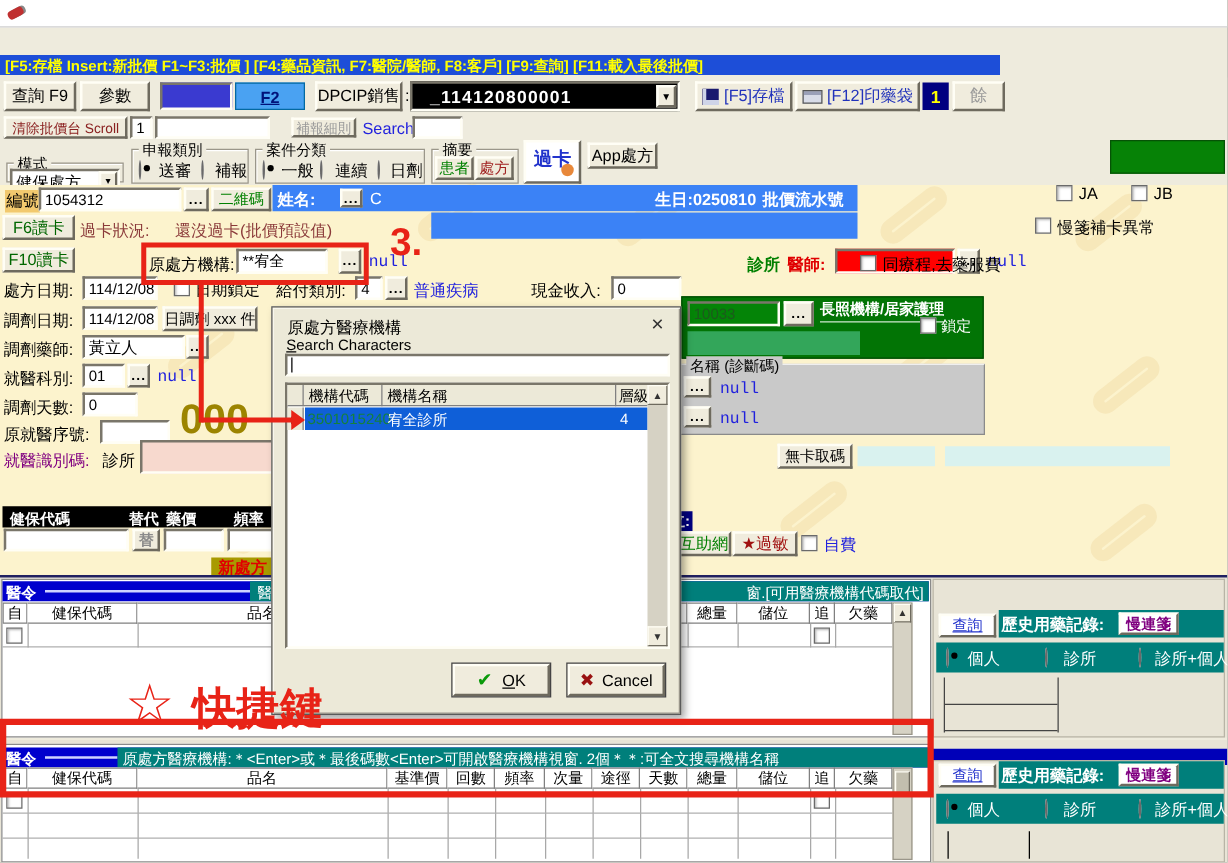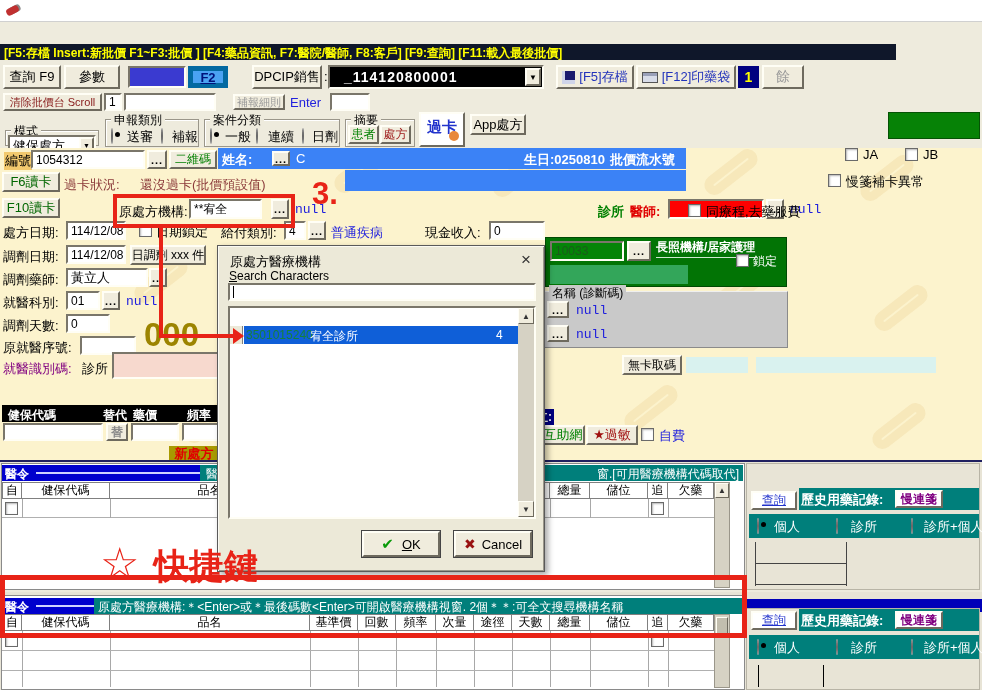--- a/index.html
+++ b/index.html
@@ -33,29 +33,29 @@
 </head>
 <body>
 
 <div id="root">
 
   <div class="a" id="menubar" style="left:0;top:0;width:982px;height:22px;background:#fff;border-bottom:1px solid #d0d0d0;display:flex;align-items:center">
     <span class="a" style="left:6px;top:7px;width:13px;height:7px;background:#c03030;border-radius:3px;transform:rotate(-28deg);box-shadow:2px 0 0 #888"></span>
   </div>
 
 
-  <div class="a teal" id="hintbar" style="left:0;top:44px;width:896px;height:16px;background:#0f172a">
+  <div class="a teal" id="hintbar" style="left:0;top:44px;width:800px;height:16px;background:#1d4ed8">
     <span class="a b nw" style="left:4px;top:1px;color:#ffff00;font-size:12px">[F5:存檔 Insert:新批價 F1~F3:批價 ] [F4:藥品資訊, F7:醫院/醫師, F8:客戶]  [F9:查詢] [F11:載入最後批價]</span>
   </div>
 
   <div class="a" id="tb1" style="left:0;top:62px;width:982px;height:30px;background:#eeebdd">
     <div class="a btn" style="left:3px;top:3px;width:58px;height:24px;font-size:13px">查詢 F9</div>
     <div class="a btn" style="left:64px;top:3px;width:56px;height:24px;font-size:13px">參數</div>
     <div class="a" style="left:128px;top:4px;width:58px;height:22px;background:#3a3ad0;border:2px solid;border-color:#7a766a #fffef5 #fffef5 #7a766a"></div>
-    <div class="a" style="left:188px;top:4px;width:40px;height:22px;background:#4aa2f2;border:5px solid #0369a1;display:flex;align-items:center;justify-content:center">
+    <div class="a" style="left:188px;top:4px;width:56px;height:22px;background:#4aa2f2;border:1px solid #0369a1;display:flex;align-items:center;justify-content:center">
       <span class="b" style="color:#00127a;font-size:13px;text-decoration:underline">F2</span>
     </div>
     <div class="a btn" style="left:252px;top:3px;width:70px;height:24px;font-size:13px">DPCIP銷售</div>
     <span class="a lbl" style="left:324px;top:7px">:</span>
     <div class="a" style="left:328px;top:3px;width:216px;height:24px;background:#000;border:2px solid;border-color:#7a766a #fffef5 #fffef5 #7a766a;display:flex;align-items:center">
       <span class="b" style="color:#fff;font-size:14px;margin-left:14px;letter-spacing:1px">_114120800001</span>
       <div class="a btn" style="right:1px;top:1px;width:16px;height:18px">
         <span style="font-size:8px">▼</span>
       </div>
     </div>
@@ -69,21 +69,21 @@
     </div>
     <div class="a b" style="left:738px;top:4px;width:21px;height:22px;background:#000080;color:#ffff00;font-size:14px;display:flex;align-items:center;justify-content:center">1</div>
     <div class="a btn" style="left:762px;top:3px;width:42px;height:24px;color:#9a9a9a;font-size:14px">餘</div>
   </div>
 
   <div class="a" id="tb2" style="left:0;top:92px;width:982px;height:20px;background:#eeebdd">
     <div class="a btn" style="left:3px;top:1px;width:99px;height:18px;color:#8a2020;font-size:11px">清除批價台 Scroll</div>
     <div class="a inp" style="left:104px;top:1px;width:18px;height:18px;font-size:12px">1</div>
     <div class="a inp" style="left:124px;top:1px;width:92px;height:18px"></div>
     <div class="a btn" style="left:233px;top:2px;width:52px;height:16px;color:#9a9a9a;font-size:11px">補報細則</div>
-    <span class="a nw" style="left:290px;top:3px;color:#2222dd;font-size:13px">Enter</span>
+    <span class="a nw" style="left:290px;top:3px;color:#2222dd;font-size:13px">Search</span>
     <div class="a inp" style="left:330px;top:1px;width:40px;height:18px"></div>
   </div>
 
   <div class="a" id="tb3" style="left:0;top:112px;width:982px;height:36px;background:#eeebdd">
     <div class="a grp" style="left:5px;top:18px;width:94px;height:16px">
       <span class="grp-lb">模式</span>
       <div class="a inp" style="left:2px;top:4px;width:88px;height:21px;font-size:13px">
         <span>健保處方</span>
         <div class="a btn" style="right:0;top:0;width:15px;height:17px">
             <span style="font-size:7px">▼</span>
@@ -401,20 +401,28 @@
     <div class="a" style="left:297px;top:4px;width:22px;height:19px;display:flex;align-items:center;justify-content:center">
       <span style="font-size:17px;color:#333">×</span>
     </div>
     <span class="a nw search-label" style="left:11px;top:23px;font-size:12px">Search Characters</span>
     <div class="a inp" style="left:10px;top:37px;width:308px;height:18px">
       <span style="width:1px;height:12px;background:#000"></span>
     </div>
 
     <div class="a" style="left:10px;top:60px;width:308px;height:213px;background:#fff;border:2px solid;border-color:#7a766a #fffef5 #fffef5 #7a766a">
 
+      <div class="a" style="left:0;top:0;width:288px;height:17px;background:#ece9d8;border-bottom:1px solid #808080">
+        <span class="a" style="left:0;width:13px;height:17px;border-right:1px solid #808080"></span>
+        <span class="a nw" style="left:17px;top:1px;font-size:12px">機構代碼</span>
+        <span class="a" style="left:75px;width:1px;height:17px;background:#808080"></span>
+        <span class="a nw" style="left:80px;top:1px;font-size:12px">機構名稱</span>
+        <span class="a" style="left:262px;width:1px;height:17px;background:#808080"></span>
+        <span class="a nw" style="left:265px;top:1px;font-size:12px">層級</span>
+      </div>
 
       <div class="a" style="left:0;top:18px;width:288px;height:18px">
         <span class="a" style="left:0;top:0;width:13px;height:18px;background:#ece9d8;border-right:1px solid #808080;display:flex;align-items:center;justify-content:center">
           <span style="font-size:8px">▶</span>
         </span>
         <span class="a" style="left:14px;top:0;width:274px;height:18px;background:#0f5fd8"></span>
         <span class="a nw" style="left:16px;top:2px;color:#15803d;font-size:12px">3501015240</span>
         <span class="a nw" style="left:80px;top:2px;color:#fff;font-size:12px">宥全診所</span>
         <span class="a nw" style="left:266px;top:2px;color:#fff;font-size:12px">4</span>
       </div>

